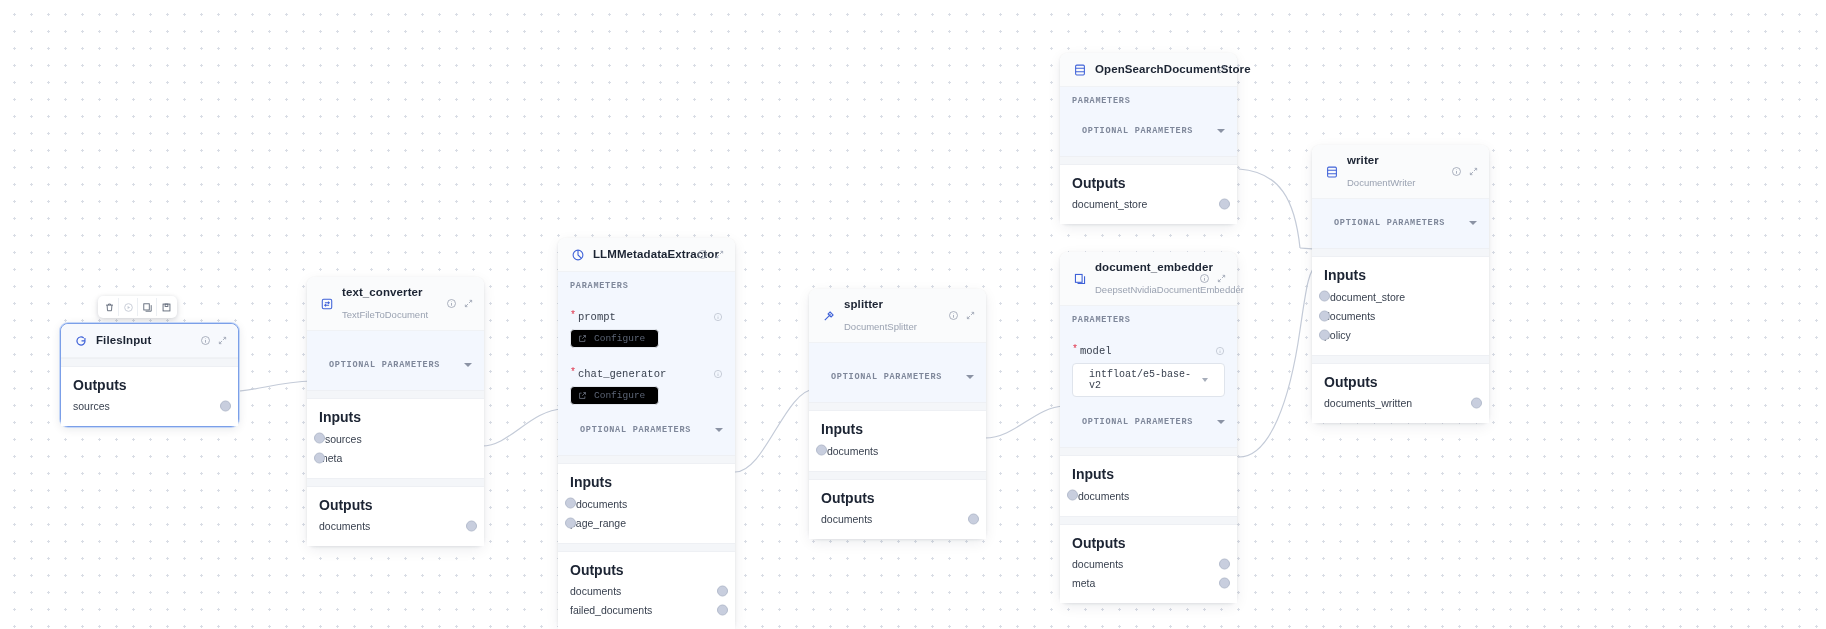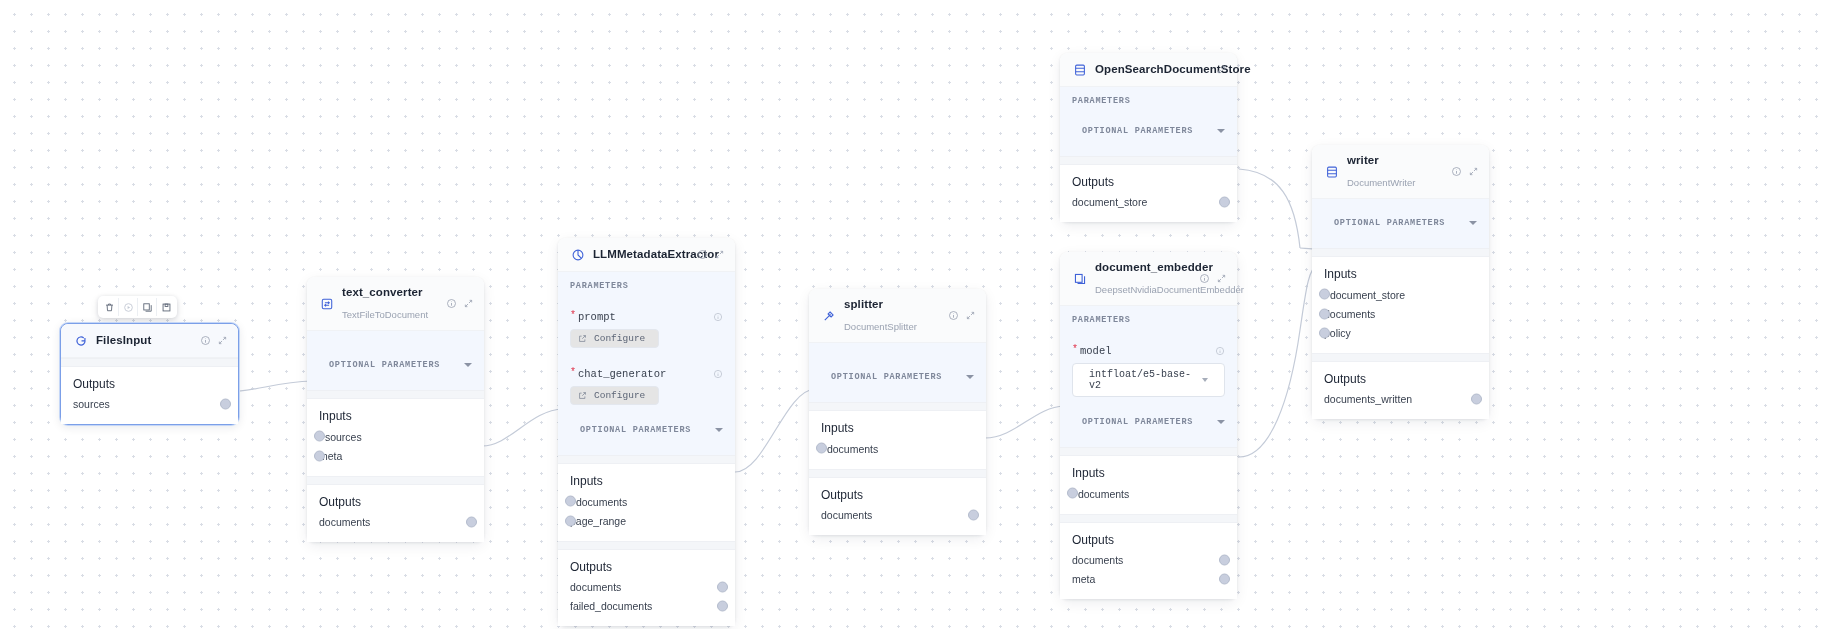--- a/index.html
+++ b/index.html
@@ -64,32 +64,32 @@
 
   .param-row{display:flex;align-items:center;justify-content:space-between;margin-top:19px;}
   .param-name{font-size:10.5px;color:#39414f;}
   .req{color:#e0354b;font-size:10px;margin-right:2px;vertical-align:2px;}
   .info-dot{color:#b9c0cc;display:flex;}
 
   .configure-btn{
     display:inline-flex;align-items:center;gap:7px;
     margin-top:6px;
     padding:3px 13px 3px 7px;
-    border:1px solid #e3e7ee;border-radius:4px;background:#e5e5e5;
+    border:1px solid #e3e7ee;border-radius:4px;background:#000000;
     font-size:9.5px;color:#5c6576;
   }
   .select-box{
     display:flex;align-items:center;justify-content:space-between;
     margin-top:6px;padding:5px 16px;
     background:#fff;border:1px solid #dfe4ec;border-radius:4px;
     font-size:10px;color:#39414f;
   }
   .chev{width:0;height:0;border-left:3.5px solid transparent;border-right:3.5px solid transparent;border-top:4px solid #a6adba;}
 
-  .sec-title{font-size:12px;font-weight:normal;color:#1c2433;margin-bottom:3px;}
+  .sec-title{font-size:14px;font-weight:bold;color:#1c2433;margin-bottom:3px;}
   .port-row{font-size:10.5px;color:#39414f;padding:3.5px 0;position:relative;}
 
   .handle{
     position:absolute;width:9px;height:9px;border-radius:50%;
     background:#c8cede;border:1px solid #b4bccd;
   }
   .handle.left{left:-5px;top:50%;transform:translateY(-50%);}
   .handle.right{right:-5px;top:50%;transform:translateY(-50%);}
 
   .toolbar{

